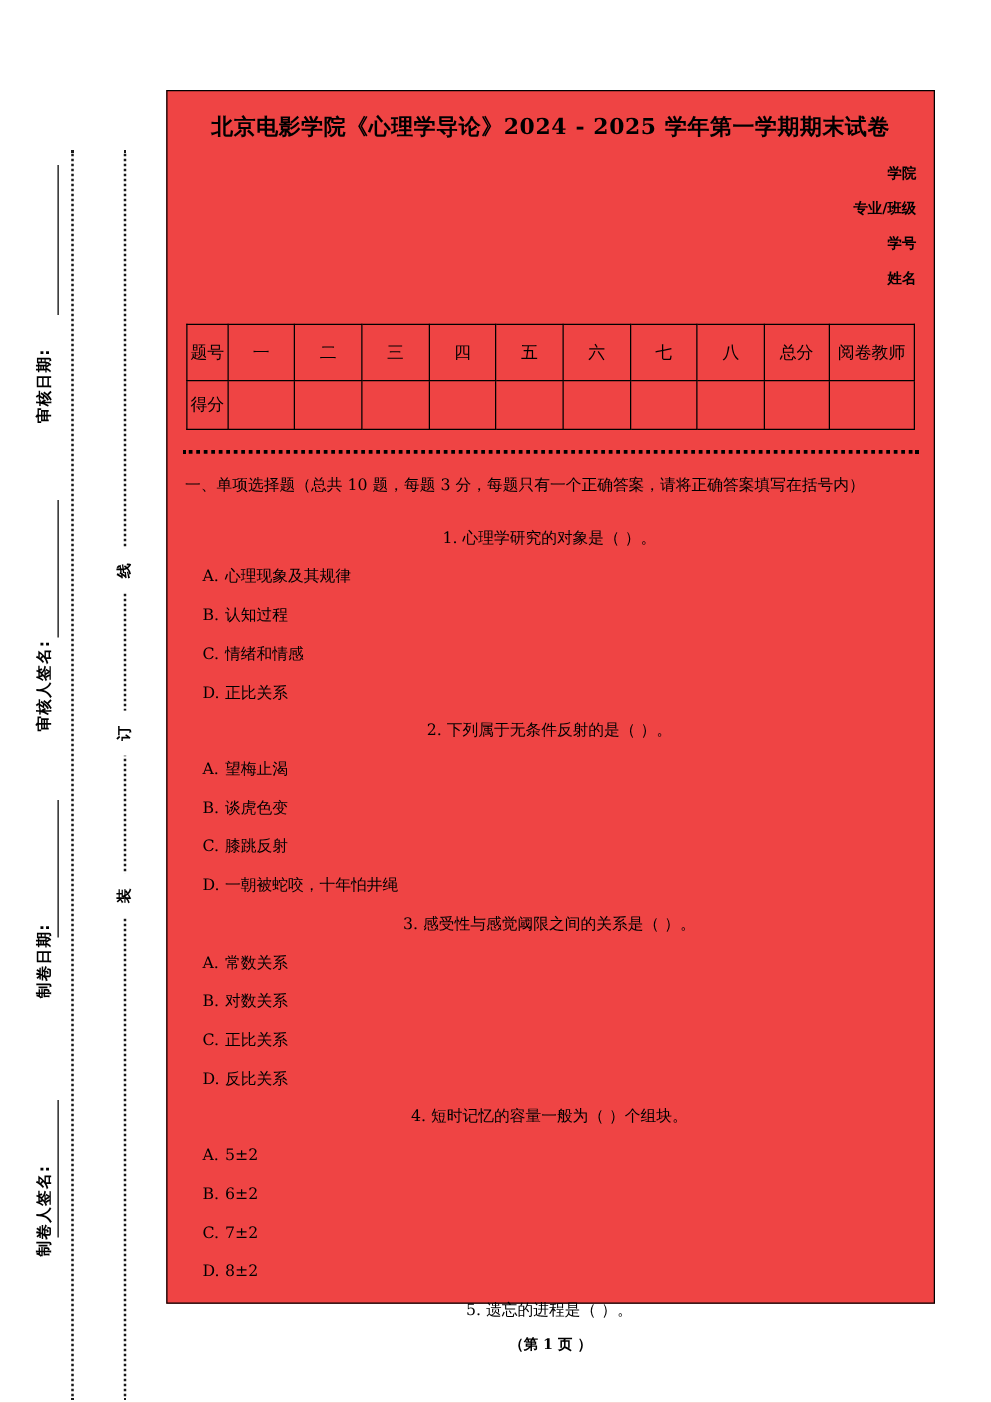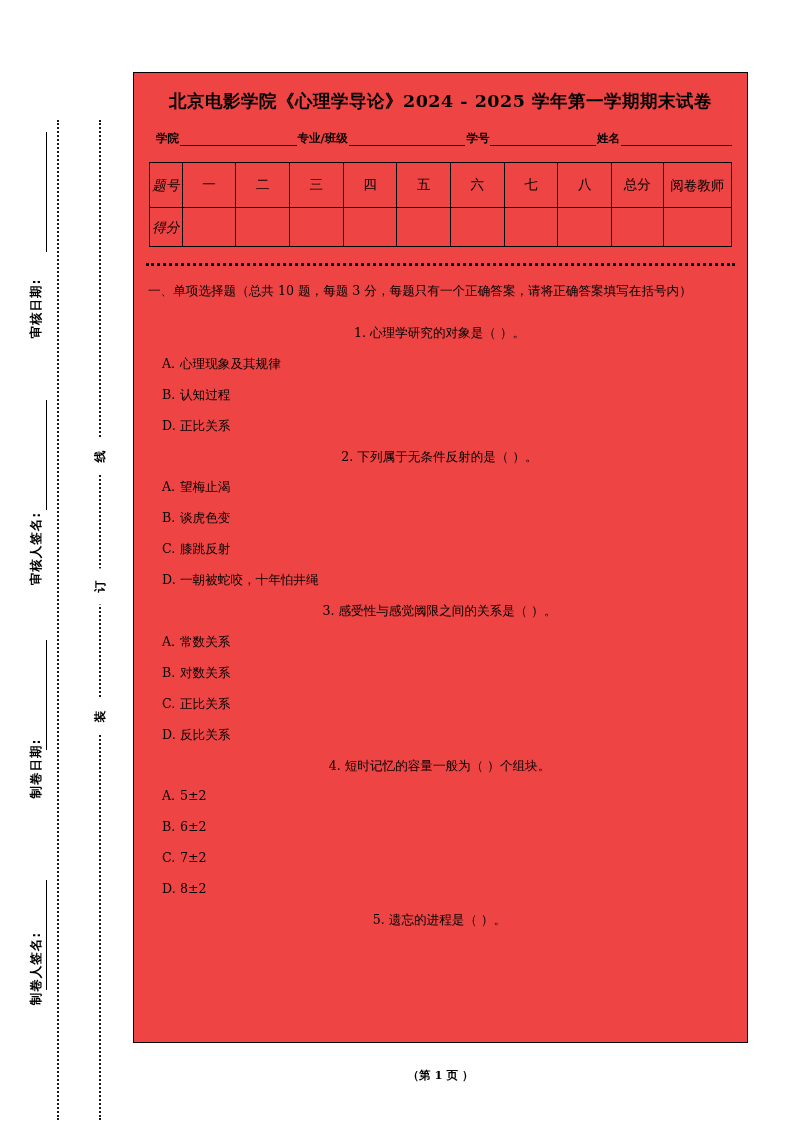--- a/index.html
+++ b/index.html
@@ -88,20 +88,21 @@
     white-space: nowrap;
   }
 
   .idline {
     margin: 18px 14px 0 22px;
     display: flex;
     align-items: flex-end;
     font-size: 11.5px;
     font-family: "DejaVu Serif", "Liberation Serif", serif;
     font-weight: bold;
+    flex-direction: column;
   }
   .idline .fld { white-space: nowrap; }
   .idline .blank {
     flex: 1 1 auto;
     border-bottom: 1px solid #000;
     height: 12px;
     margin: 0 1px;
   }
   .idline .b-xy { flex-grow: 1.05; }
   .idline .b-zy { flex-grow: 1.05; }
@@ -121,21 +122,20 @@
     text-align: center;
     vertical-align: middle;
     font-size: 13.5px;
     padding: 0;
   }
   td.lead {
     width: 30px;
     line-height: 1.08;
     font-size: 13px;
     padding: 3px 0;
-    font-style: italic;
   }
   td.num { width: 50px; height: 44px; }
   td.total { width: 48px; }
   td.grader { width: 64px; line-height: 1.2; padding: 4px 0; }
   tr.marks td { height: 38px; }
 
   
   .sep {
     margin: 16px 12px 0 12px;
     border-top: 3px dotted #000;
@@ -251,20 +251,23 @@
     <div class="sec-head">一、单项选择题（总共 10 题，每题 3 分，每题只有一个正确答案，请将正确答案填写在括号内）</div>
 
     <div class="q-stem">1. 心理学研究的对象是（  ）。</div>
     <div class="q-opt">
       <span class="lbl">A.</span><span>心理现象及其规律</span>
     </div>
     <div class="q-opt">
       <span class="lbl">B.</span><span>认知过程</span>
     </div>
     <div class="q-opt">
+      <span class="lbl">C.</span><span>情绪和情感</span>
+    </div>
+    <div class="q-opt">
       <span class="lbl">D.</span><span>正比关系</span>
     </div>
 
     <div class="q-stem">2. 下列属于无条件反射的是（  ）。</div>
     <div class="q-opt">
       <span class="lbl">A.</span><span>望梅止渴</span>
     </div>
     <div class="q-opt">
       <span class="lbl">B.</span><span>谈虎色变</span>
     </div>

